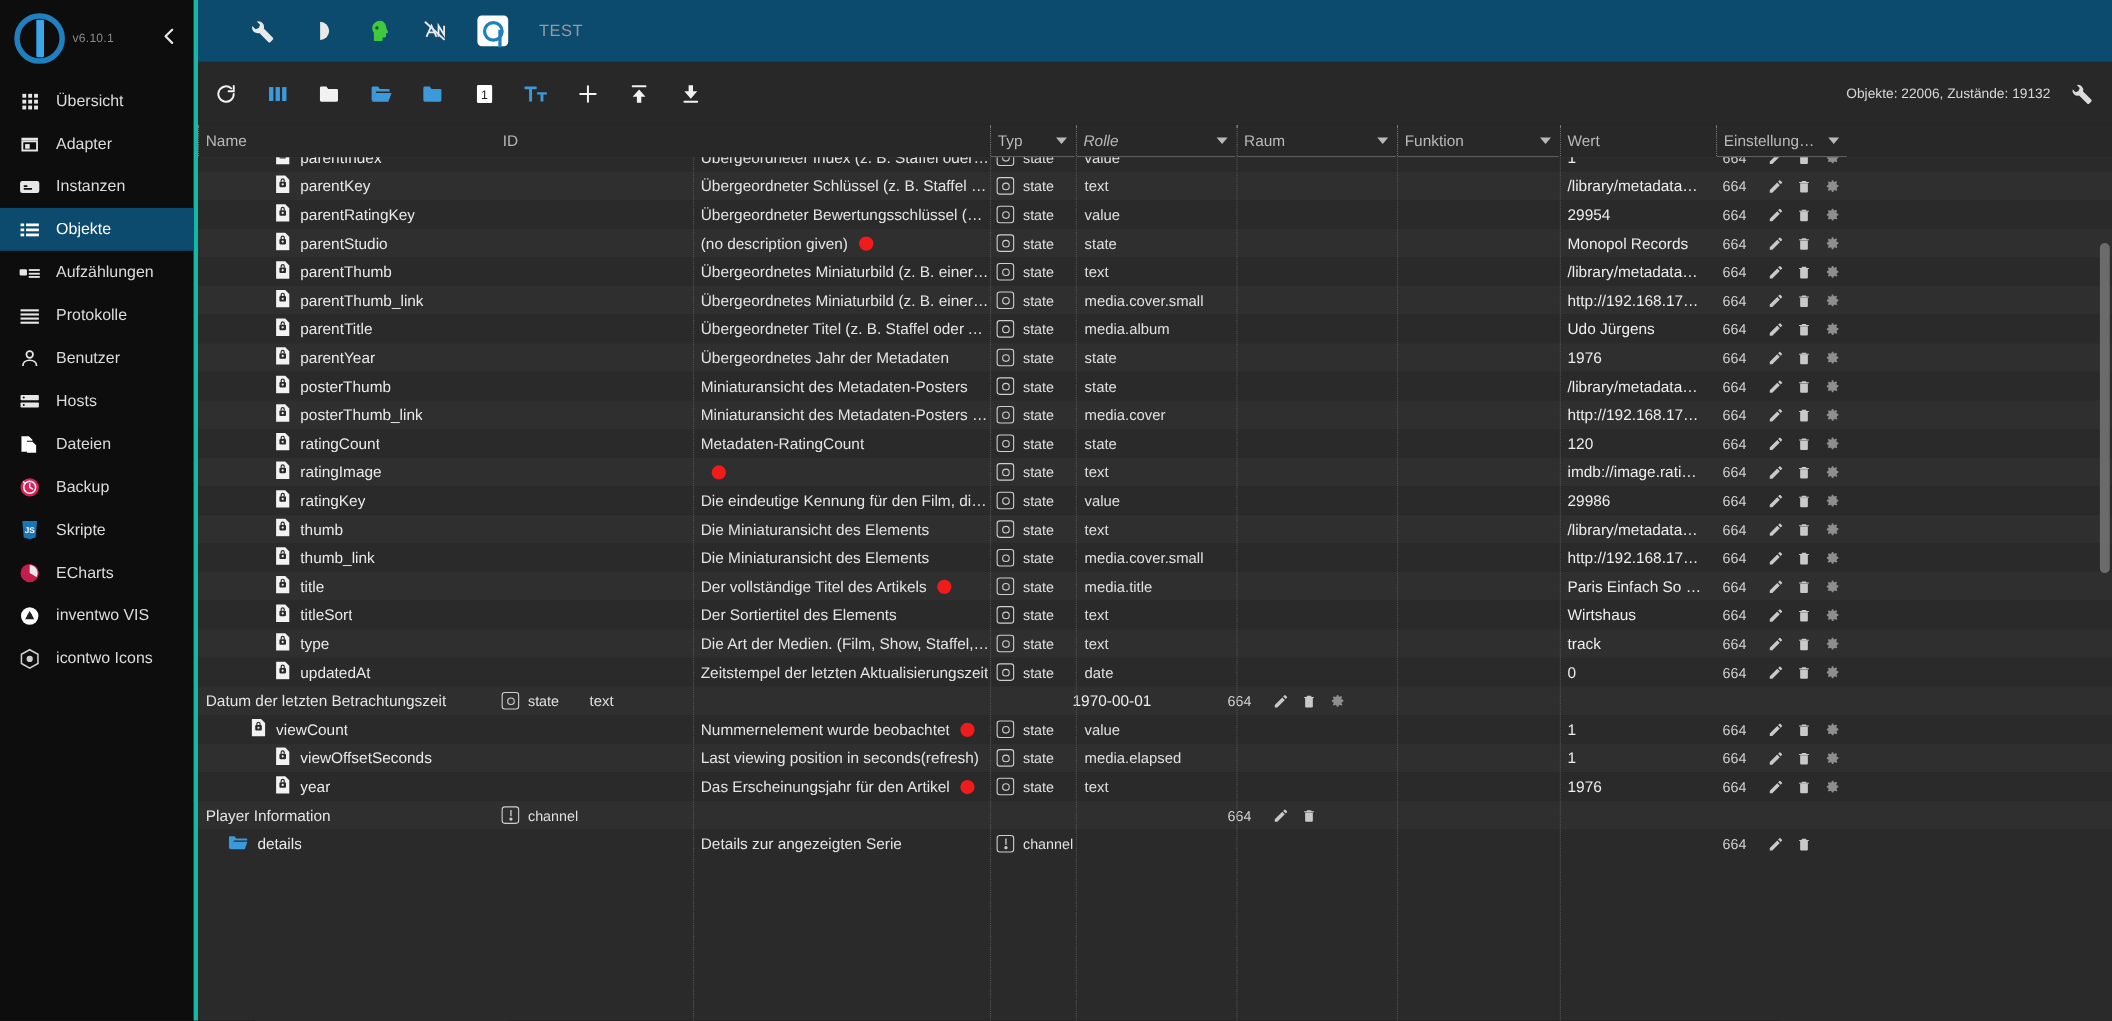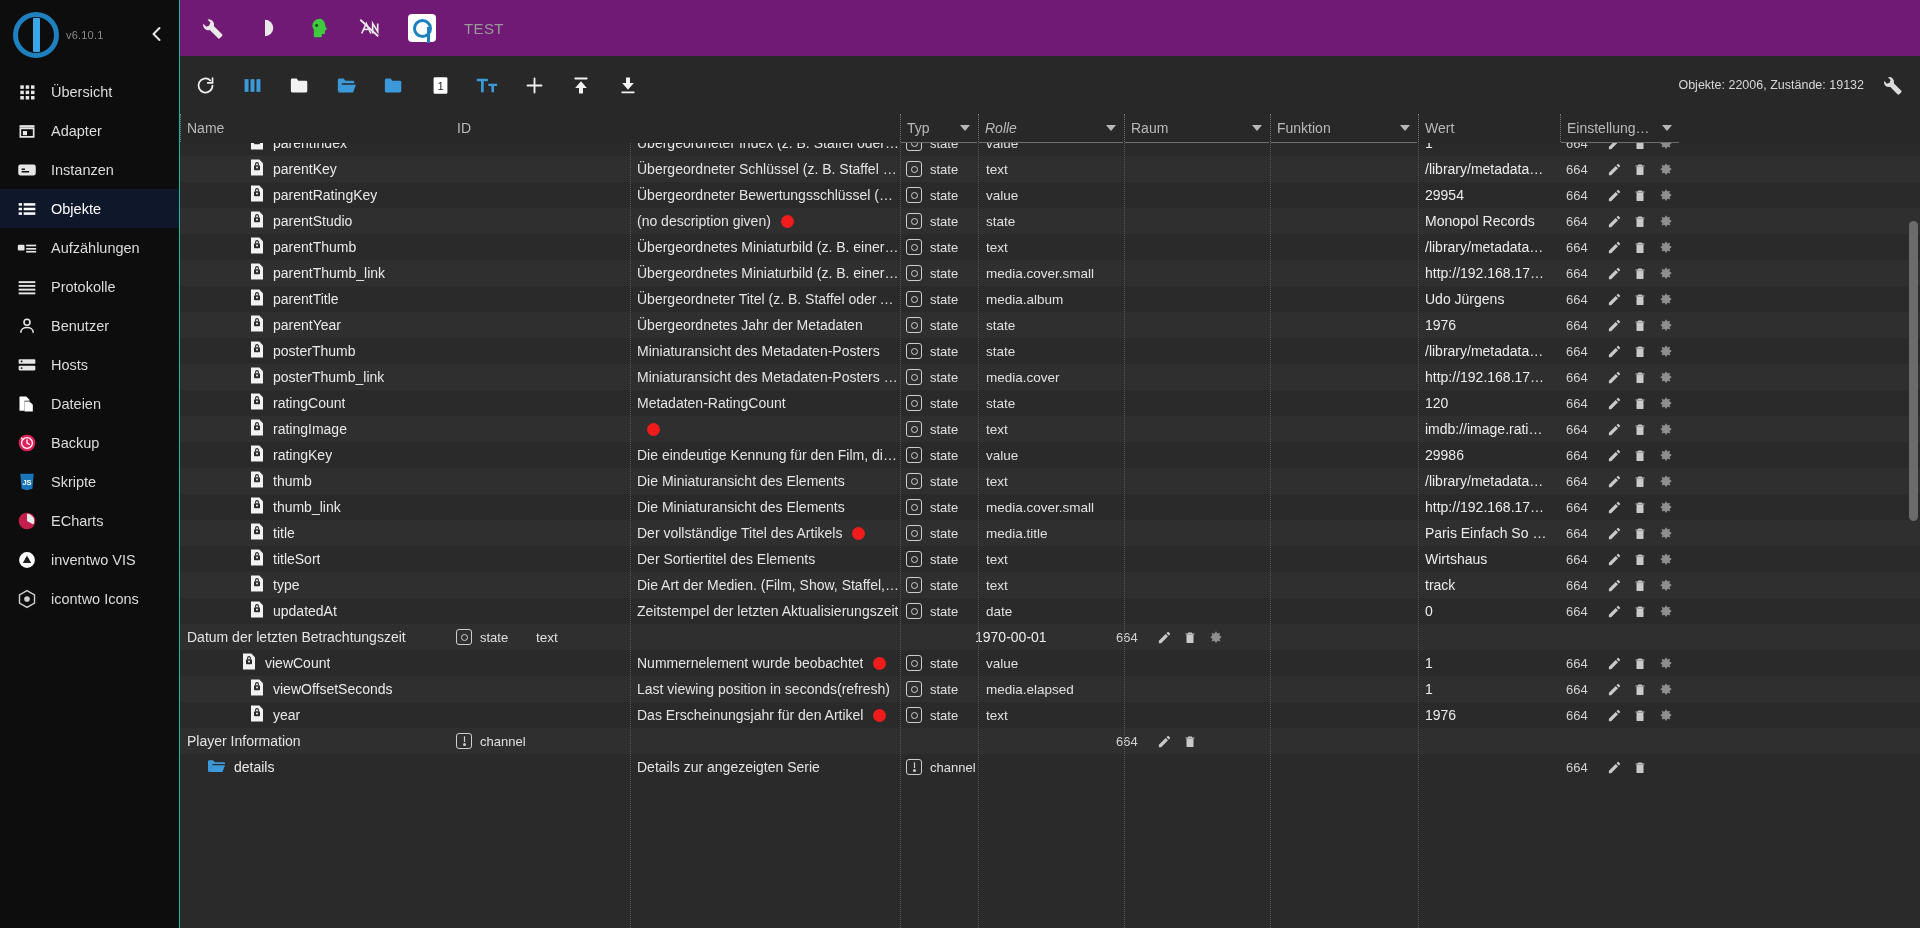--- a/index.html
+++ b/index.html
@@ -11,21 +11,21 @@
     color: #e8e8e8;
   }
   #app { display: flex; width: 1920px; height: 928px; }
 
   
   #sidebar {
     width: 180px; height: 928px;
     background: #0d0d0d;
     flex: 0 0 180px;
     display: flex; flex-direction: column;
-    border-right: 1px solid #14b8a6;
+    border-right: 4px solid #14b8a6;
   }
   .sb-header {
     height: 70px; display: flex; align-items: center;
     padding-left: 10px; position: relative;
   }
   .logo-wrap { width: 52px; height: 52px; position: relative; flex: 0 0 52px; }
   .logo-ring {
     position: absolute; left: 3px; top: 3px;
     width: 46px; height: 46px; border-radius: 50%;
     border: 5px solid #1f80c0;
@@ -39,31 +39,31 @@
   .collapse-btn {
     position: absolute; right: 16px; top: 50%; transform: translateY(-50%);
     font-size: 20px; color: #e0e0e0; line-height: 1; cursor: pointer;
   }
   .sb-nav { flex: 1; overflow: hidden; padding-top: 2px; }
   .sb-item {
     height: 39px; display: flex; align-items: center;
     padding-left: 16px; gap: 13px; cursor: pointer;
     color: #dcdcdc; font-size: 14.5px;
   }
-  .sb-item.active { background: #0f172a; color: #fff; }
+  .sb-item.active { background: #0c4a6e; color: #fff; }
   .sb-ico { width: 22px; height: 22px; flex: 0 0 22px; display: flex; align-items: center; justify-content: center; }
   .sb-ico svg { display: block; }
 
   
   #main { flex: 1; display: flex; flex-direction: column; min-width: 0; background: #1c1c1c; }
 
   
   #appbar {
-    height: 57px; background: #701a75; flex: 0 0 57px;
-    display: flex; align-items: center; padding-left: 20px; gap: 26px;
+    height: 57px; background: #0c4a6e; flex: 0 0 57px;
+    display: flex; align-items: center; padding-left: 46px; gap: 26px;
     border-bottom: 1px solid #2a2a2a;
   }
   .ab-btn { width: 26px; height: 26px; display: flex; align-items: center; justify-content: center; cursor: pointer; }
   .ab-logo {
     width: 28px; height: 28px; background: #fff; border-radius: 4px;
     display: flex; align-items: center; justify-content: center; flex: 0 0 28px;
     position: relative; cursor: pointer;
   }
   .ab-logo .r2 { width: 19px; height: 19px; border-radius: 50%; border: 3px solid #1f80c0; position: relative; }
   .ab-logo .b2 { position: absolute; left: 11px; top: 5px; width: 3.5px; height: 16px; background: #1f80c0; }
@@ -1533,21 +1533,21 @@
                 </span>
          <span class="act">
                   <svg width="14" height="14" viewBox="0 0 24 24" fill="#8e8e8e">
                     <path d="M12 8.4A3.6 3.6 0 1 0 12 15.6 3.6 3.6 0 0 0 12 8.4zm9 4.8v-2.4l-2.5-.5a6.9 6.9 0 0 0-.8-2l1.4-2.1-1.7-1.7-2.1 1.4a6.9 6.9 0 0 0-2-.8L13.2 3h-2.4l-.5 2.5a6.9 6.9 0 0 0-2 .8L6.2 4.9 4.5 6.6l1.4 2.1a6.9 6.9 0 0 0-.8 2L3 11.2v2.4l2.1.5a6.9 6.9 0 0 0 .8 2l-1.4 2.1 1.7 1.7 2.1-1.4a6.9 6.9 0 0 0 2 .8l.5 2.1h2.4l.5-2.1a6.9 6.9 0 0 0 2-.8l2.1 1.4 1.7-1.7-1.4-2.1a6.9 6.9 0 0 0 .8-2z"></path>
                   </svg>
                 </span>
        </span>
      </div>
           </div>
           <div class="row">
-            <div class="cell c-id" style="flex:0 0 450px;width:450px;padding-left:62px">
+            <div class="cell c-id" style="flex:0 0 450px;width:450px;padding-left:48px">
        <span><svg class="docico" viewBox="0 0 14 17" fill="#f2f2f2">
                   <path d="M1 .6h8.3L13 4.3V16.4H1z"></path>
                   <rect x="4" y="6.2" width="6" height="5" rx="1" fill="#2a2a2a"></rect>
                   <path d="M5.6 6.2V5a1.4 1.4 0 0 1 2.8 0v1.2" fill="none" stroke="#2a2a2a" stroke-width="1.1"></path>
                   <circle cx="7" cy="8.6" r="1" fill="#f2f2f2"></circle>
                 </svg></span>
        <span class="idtxt">viewCount</span>
      </div>
      <div class="cell c-name" style="flex:0 0 270px;width:270px">
        <span class="nmtxt">Nummernelement wurde beobachtet</span>

